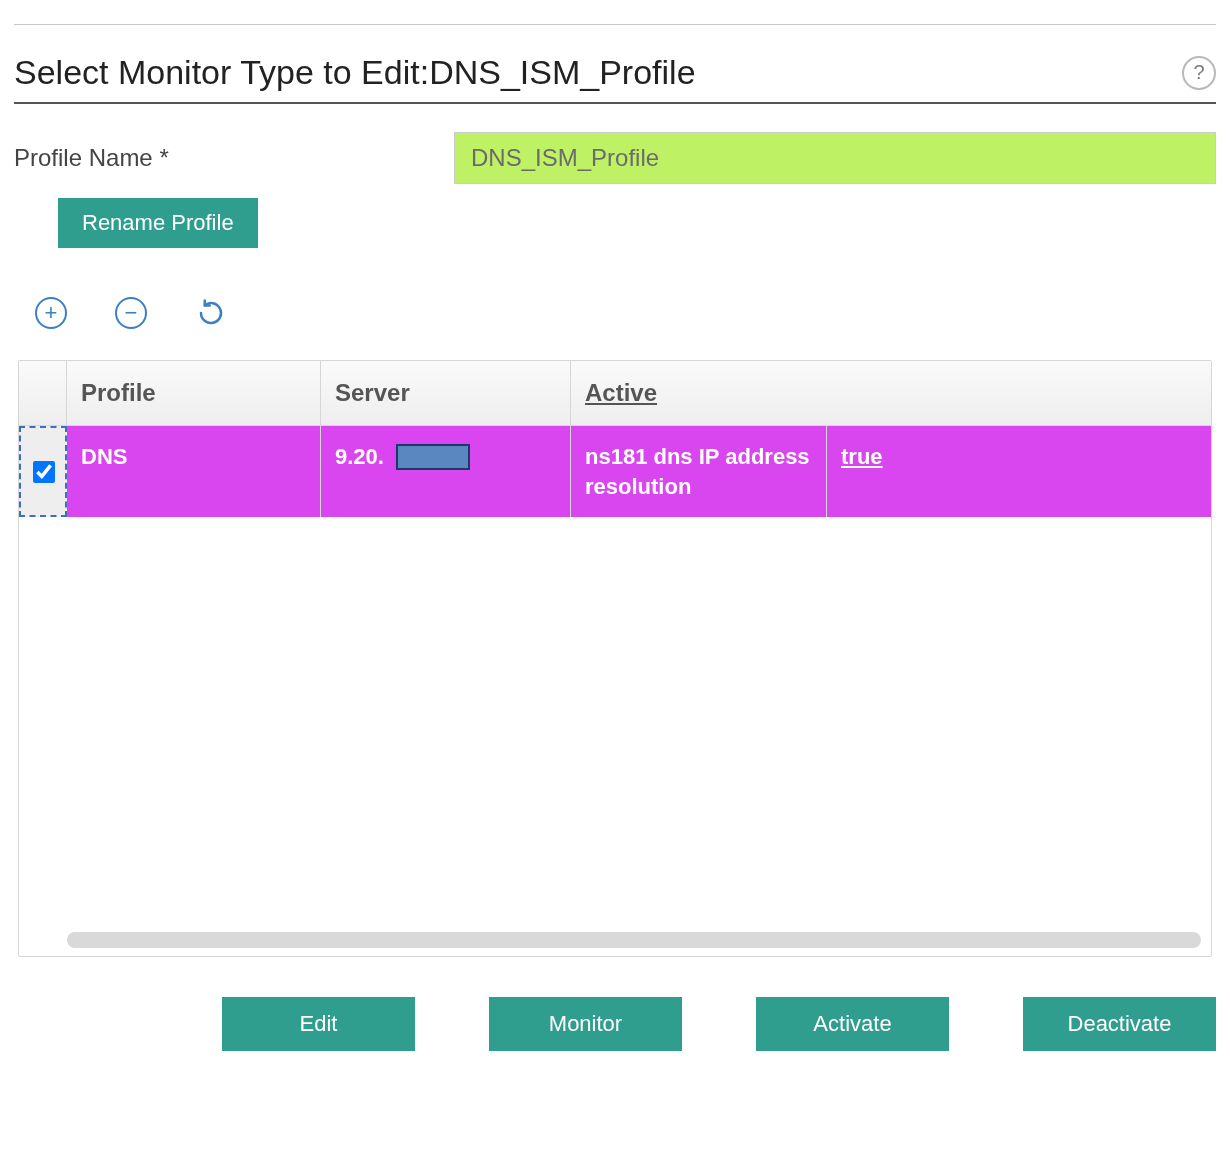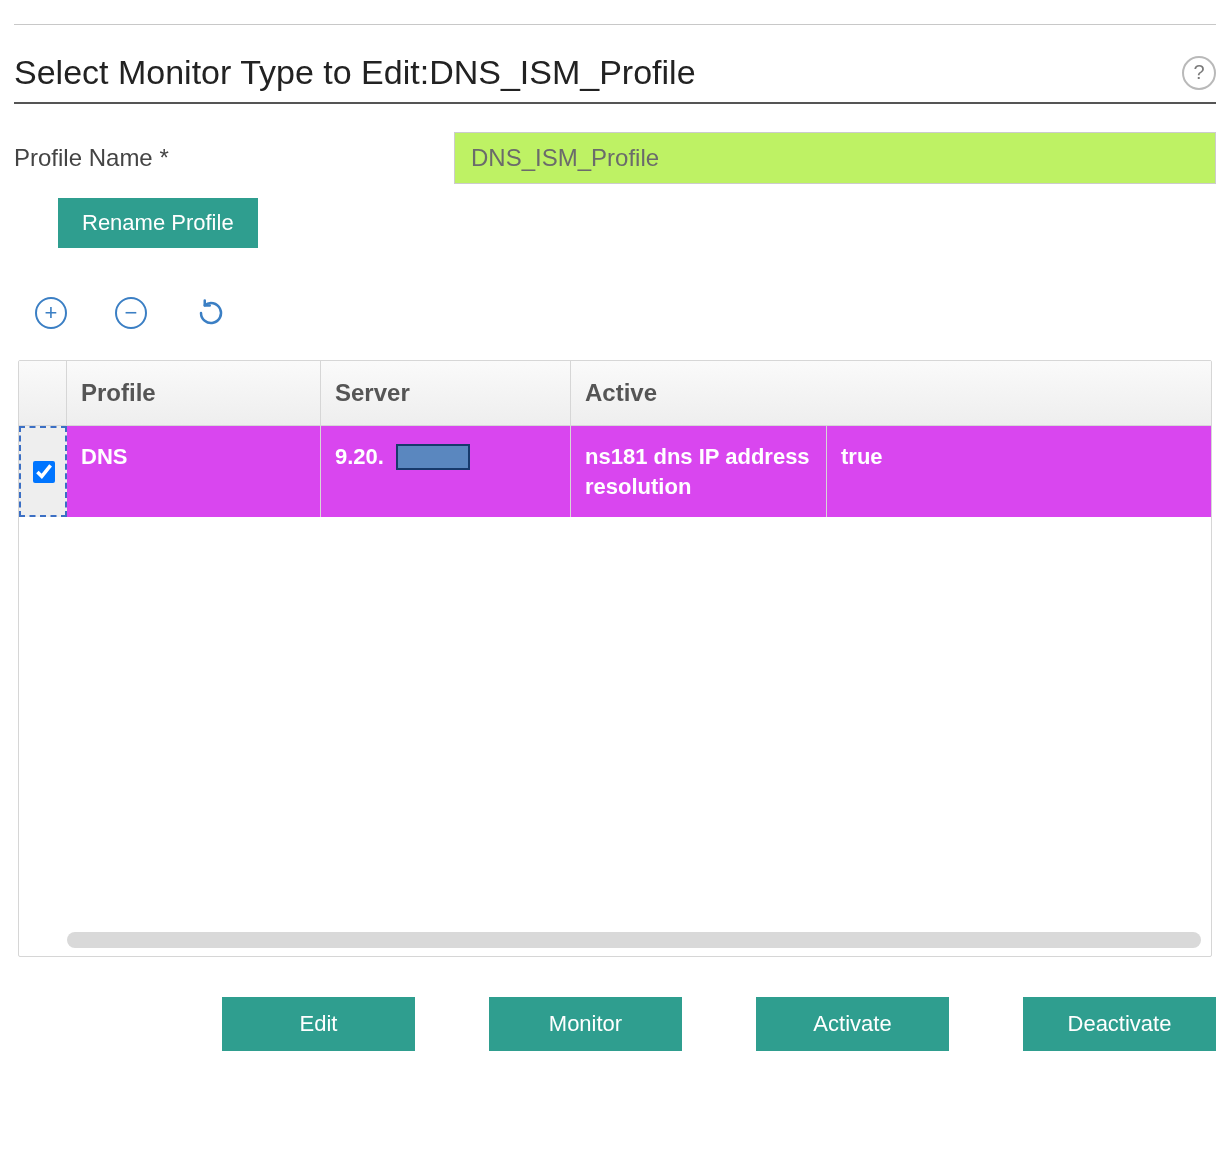--- a/index.html
+++ b/index.html
@@ -118,21 +118,21 @@
     padding: 18px 14px;
     font-size: 24px;
     font-weight: 600;
     color: #555;
     border-right: 1px solid #d6d6d6;
   }
   .col-check { width: 48px; border-right: 1px solid #d6d6d6; }
   .col-service { width: 254px; }
   .col-server  { width: 250px; }
   .col-desc    { width: 256px; }
-  .col-active  { flex: 1; border-right: none; }
+  .col-active  { flex: 1; border-right: none; text-decoration: underline; }
 
   .tbody {
     height: 530px;
     position: relative;
     overflow: hidden;
   }
   .trow {
     display: flex;
     background: #d946ef;
     color: #fff;

